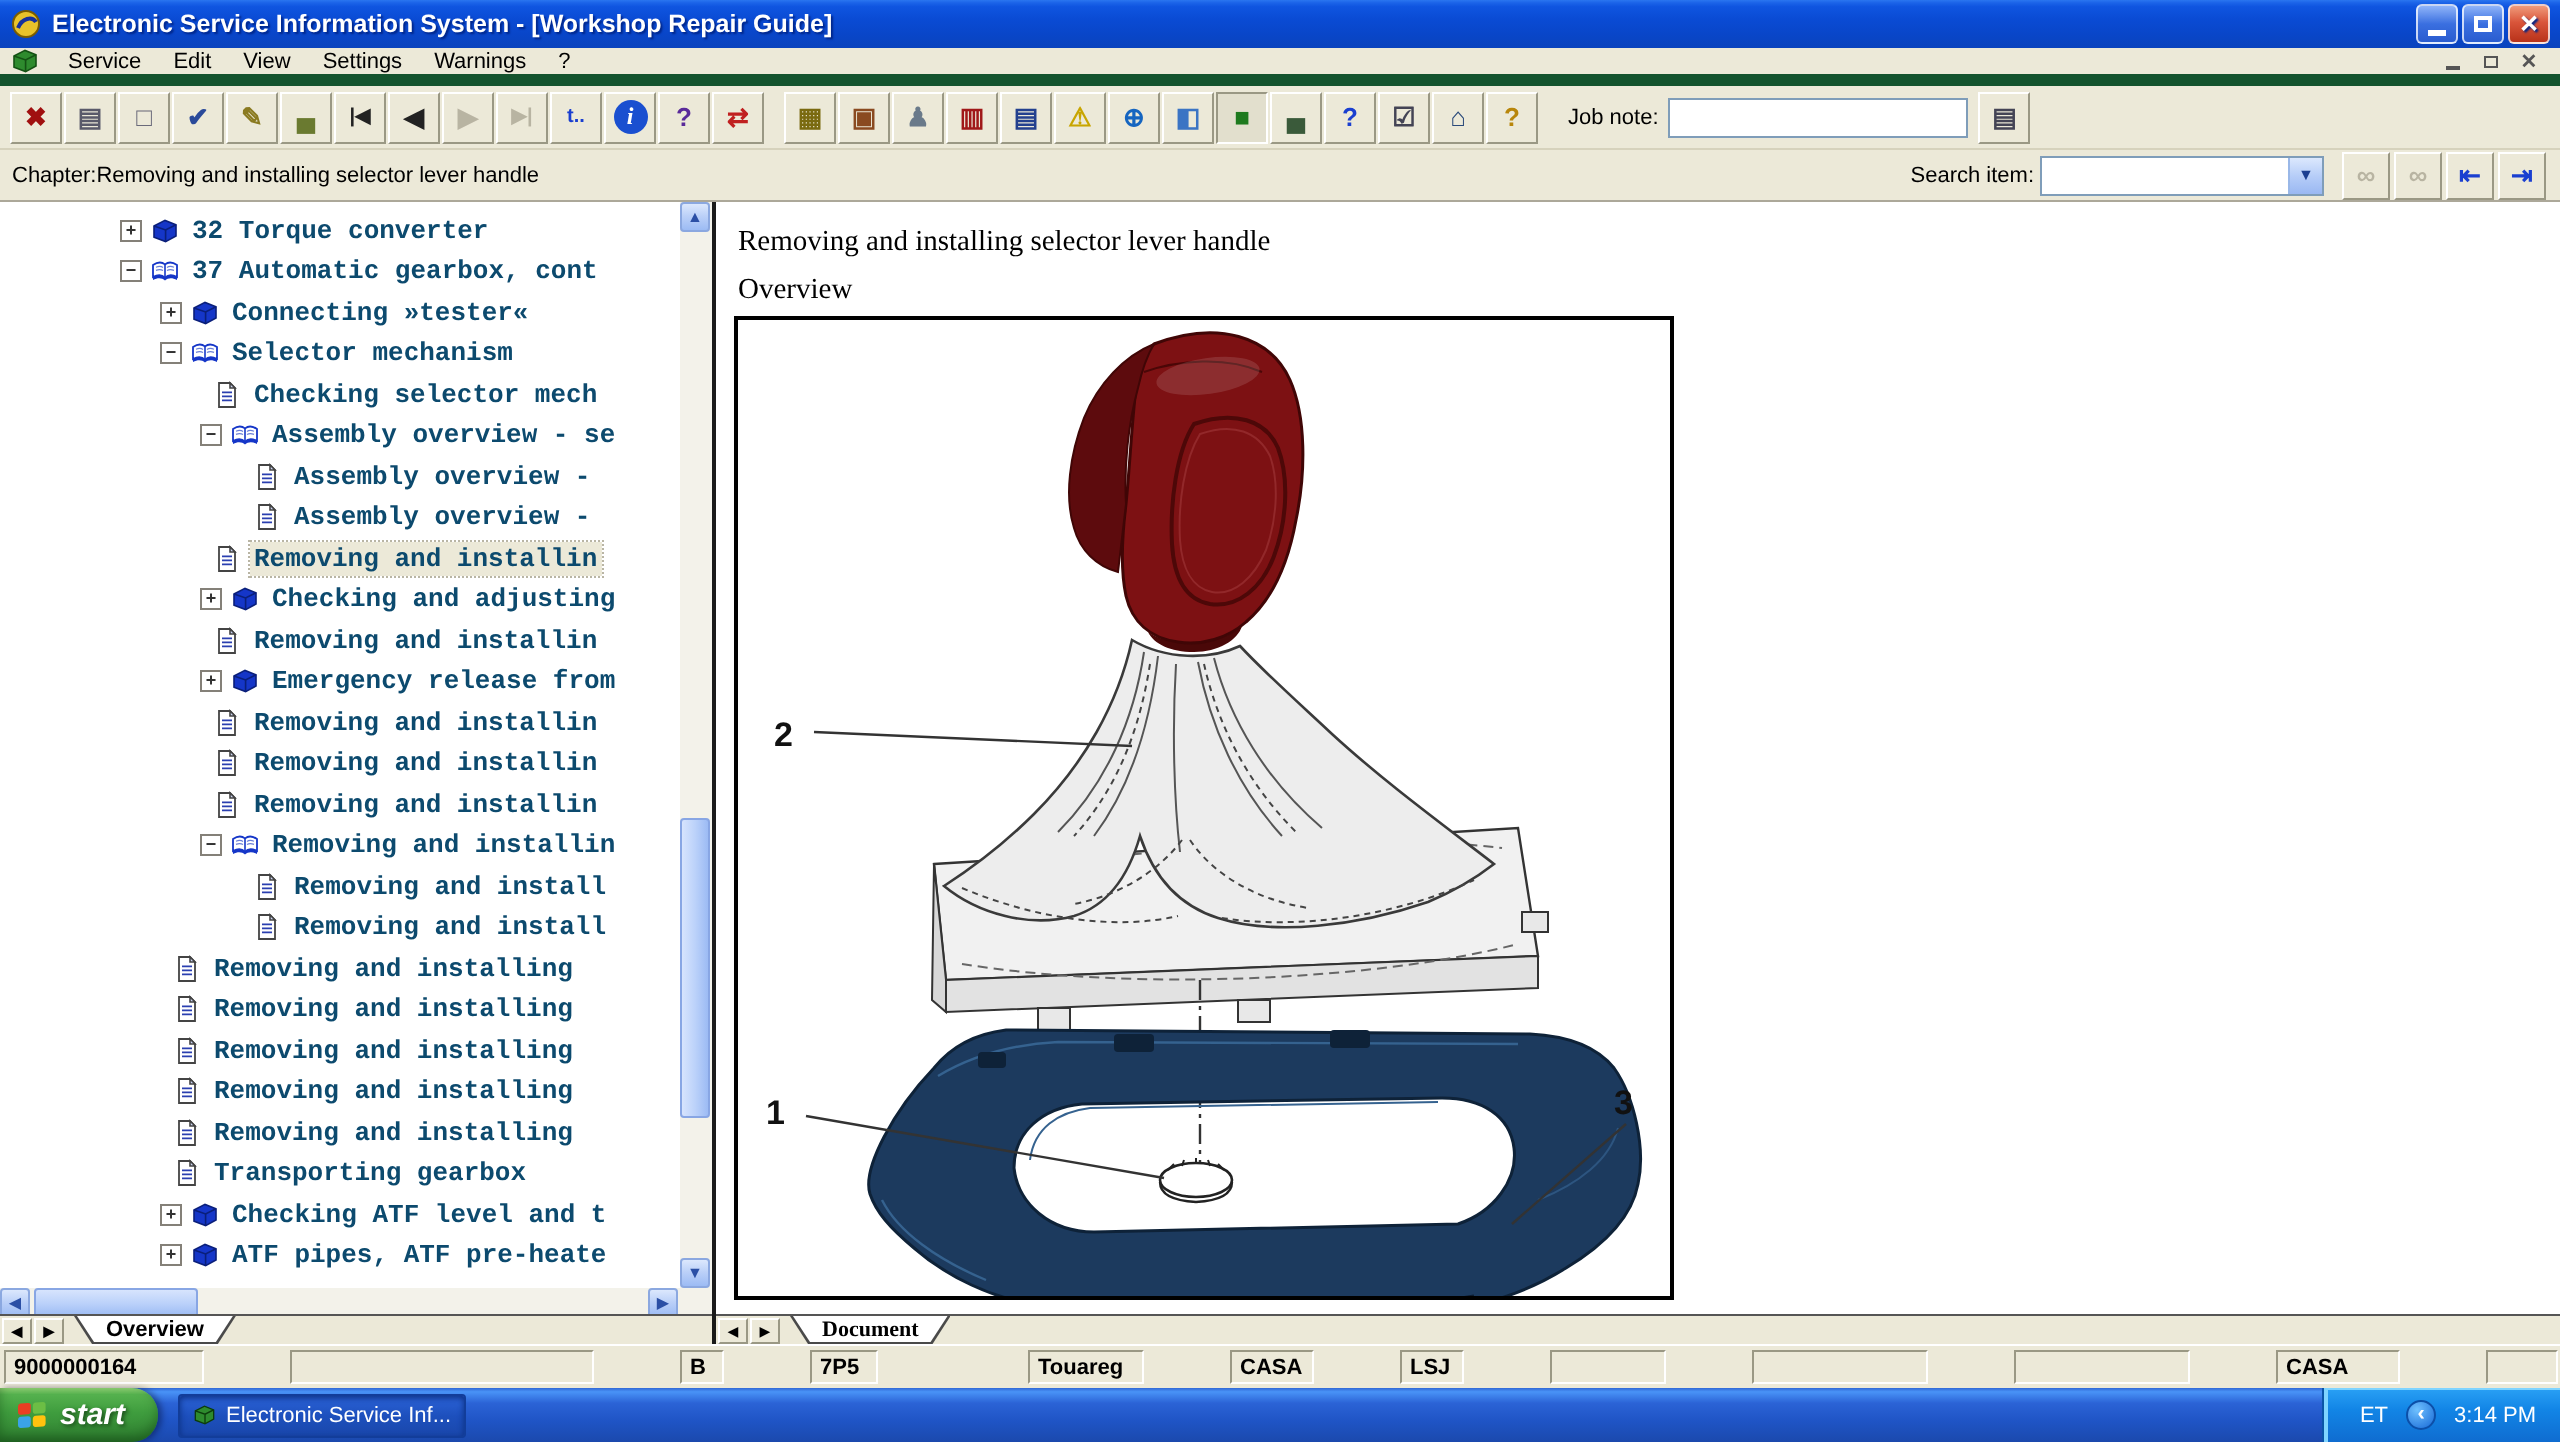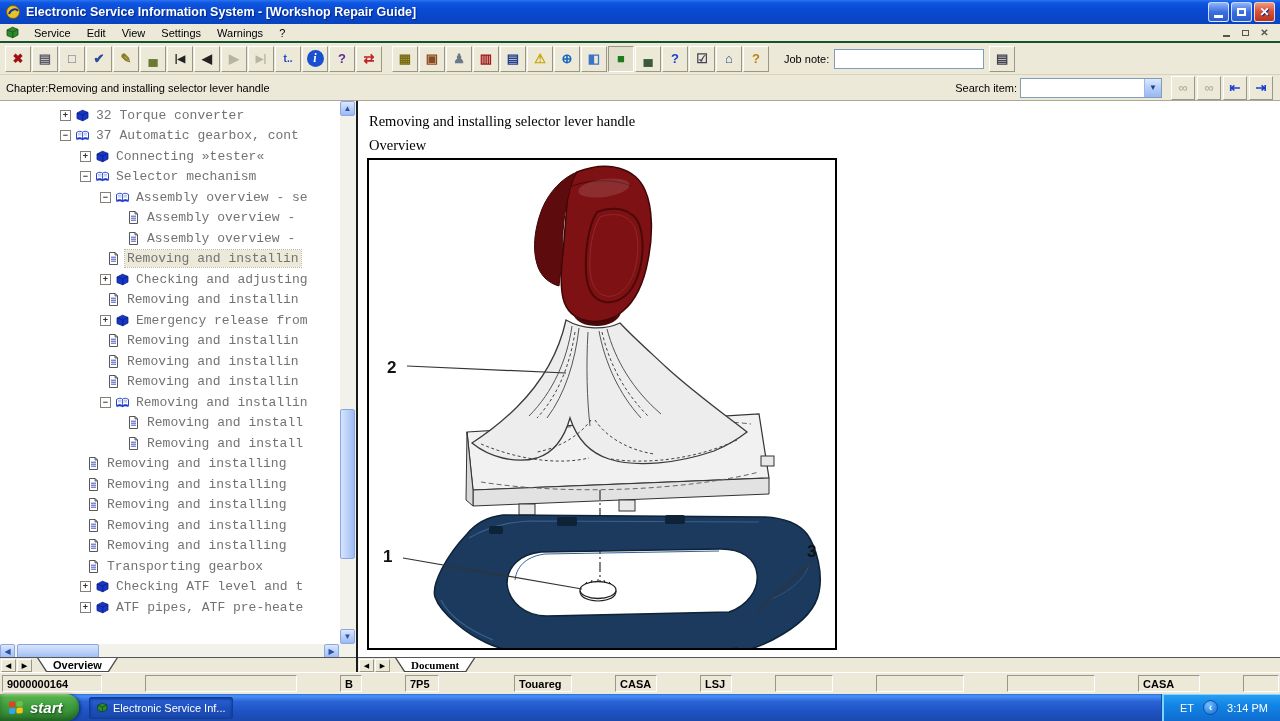--- a/index.html
+++ b/index.html
@@ -15,21 +15,21 @@
   .titlebar .appicon { width:16px; height:16px; margin-right:5px; flex:0 0 auto; }
   .cap { width:21px; height:20px; margin-left:2px; border:1px solid rgba(255,255,255,.75); border-radius:3px;
     display:flex; align-items:center; justify-content:center; }
   .cap.minmax { background:linear-gradient(180deg,#8fb4f9 0%,#3a6fe0 50%,#2a5ccf 100%); }
   .cap.close { background:linear-gradient(180deg,#f09a7a 0%,#d9553a 45%,#b8321a 100%); color:#fff; font-size:12px; font-weight:bold; }
   .minbar { width:9px; height:3px; background:#fff; margin-top:9px; }
   .maxbox { width:9px; height:8px; border:2px solid #fff; }
 
   
   .menubar { position:absolute; left:0; top:24px; width:1280px; height:19px; background:#ece9d8;
-    display:flex; align-items:center; font-size:11px; padding:0 3px; border-bottom:2px solid #14532d; }
+    display:flex; align-items:center; font-size:11px; padding:0 3px; border-bottom:6px solid #14532d; }
   .menubar .mbicon { width:15px; height:15px; margin:0 6px 0 2px; }
   .menu-item { padding:2px 8px; color:#000; }
   .mdi { margin-left:auto; display:flex; gap:2px; padding-right:4px; }
   .mdibtn { width:17px; height:14px; display:flex; align-items:center; justify-content:center; color:#555;
     font-size:10px; font-weight:bold; }
   .mdibar { width:7px; height:2px; background:#555; margin-top:7px; }
   .mdibox { width:7px; height:6px; border:1.5px solid #555; }
 
   
   .toolbar { position:absolute; left:0; top:43px; width:1280px; height:32px; background:#ece9d8;
@@ -59,21 +59,21 @@
   .treepanel { position:absolute; left:0; top:101px; width:356px; height:571px; background:#fff; }
   .treerows  { position:absolute; left:0; top:0; width:340px; height:543px; overflow:hidden; padding-top:4px;
     font-family:"Liberation Mono","DejaVu Sans Mono",monospace; font-size:13px; }
   .trow { height:20.5px; display:flex; align-items:center; white-space:nowrap; }
   .expbox { width:11px; height:11px; border:1px solid #848078; background:#fff; color:#333; flex:0 0 auto;
     font-size:9px; line-height:9px; text-align:center; margin-right:4px;
     font-family:"Liberation Sans",sans-serif; font-weight:bold; }
   .expspace { width:6px; flex:0 0 auto; }
   .ticon { width:15px; height:15px; flex:0 0 auto; margin-right:4px; }
   .ticon svg { display:block; }
-  .tlabel { padding:1px 2px; color:#737373; }
+  .tlabel { padding:1px 2px; color:#0c4a6e;font-weight:bold; }
   .trow.sel .tlabel { background:#ece9d8; outline:1px dotted #b9b5a4; }
 
   
   .vscroll { position:absolute; right:0; top:0; width:16px; height:559px; background:#f3f2ea; }
   .hscroll { position:absolute; left:0; top:543px; width:340px; height:16px; background:#f3f2ea; }
   .sb-btn { position:absolute; background:linear-gradient(180deg,#dce8fd 0%,#bcd1f8 45%,#9cbbf4 100%);
     border:1px solid #8ba8e0; border-radius:2px; color:#2b4fa5; font-size:8px;
     display:flex; align-items:center; justify-content:center; }
   .sb-thumb { position:absolute; background:linear-gradient(90deg,#d7e4fd 0%,#bcd2fa 50%,#9cbbf4 100%);
     border:1px solid #88a6e4; border-radius:2px; }
@@ -334,20 +334,31 @@
           <span class="expbox">−</span>
           <span class="ticon">
             <svg width="15" height="15" viewBox="0 0 15 15">
               <path d="M1.5 6 C4 4.3 6 4.5 7.5 5.7 C9 4.5 11 4.3 13.5 6 L13.5 12 C11 10.7 9 10.9 7.5 12.3 C6 10.9 4 10.7 1.5 12 Z" fill="#1536c8"></path>
               <path d="M1.5 4.5 C4 2.8 6 3 7.5 4.2 C9 3 11 2.8 13.5 4.5 L13.5 10.5 C11 9.2 9 9.4 7.5 10.8 C6 9.4 4 9.2 1.5 10.5 Z" fill="#ffffff" stroke="#1536c8" stroke-width="0.9"></path>
               <path d="M7.5 4.2 L7.5 10.8" stroke="#1536c8" stroke-width="0.8"></path>
               <path d="M3 5.6 C4.5 5 5.6 5.1 6.5 5.7 M3 7.2 C4.5 6.6 5.6 6.7 6.5 7.3 M8.5 5.7 C9.4 5.1 10.5 5 12 5.6 M8.5 7.3 C9.4 6.7 10.5 6.6 12 7.2" fill="none" stroke="#6a7fd8" stroke-width="0.6"></path>
             </svg>
           </span>
           <span class="tlabel">Selector mechanism</span>
+        </div>
+        <div class="trow" style="padding-left: 100px;">
+          <span class="expspace"></span>
+          <span class="ticon">
+            <svg width="15" height="15" viewBox="0 0 15 15">
+              <path d="M3.5 1.5 H9 L11.5 4 V13.5 H3.5 Z" fill="#fff" stroke="#444" stroke-width="0.9"></path>
+              <path d="M9 1.5 V4 H11.5 Z" fill="#cdd6f5" stroke="#444" stroke-width="0.8"></path>
+              <path d="M5 6.2 H10 M5 8.2 H10 M5 10.2 H10" stroke="#2a3fb0" stroke-width="0.9"></path>
+            </svg>
+          </span>
+          <span class="tlabel">Checking selector mech</span>
         </div>
         <div class="trow" style="padding-left: 100px;">
           <span class="expbox">−</span>
           <span class="ticon">
             <svg width="15" height="15" viewBox="0 0 15 15">
               <path d="M1.5 6 C4 4.3 6 4.5 7.5 5.7 C9 4.5 11 4.3 13.5 6 L13.5 12 C11 10.7 9 10.9 7.5 12.3 C6 10.9 4 10.7 1.5 12 Z" fill="#1536c8"></path>
               <path d="M1.5 4.5 C4 2.8 6 3 7.5 4.2 C9 3 11 2.8 13.5 4.5 L13.5 10.5 C11 9.2 9 9.4 7.5 10.8 C6 9.4 4 9.2 1.5 10.5 Z" fill="#ffffff" stroke="#1536c8" stroke-width="0.9"></path>
               <path d="M7.5 4.2 L7.5 10.8" stroke="#1536c8" stroke-width="0.8"></path>
               <path d="M3 5.6 C4.5 5 5.6 5.1 6.5 5.7 M3 7.2 C4.5 6.6 5.6 6.7 6.5 7.3 M8.5 5.7 C9.4 5.1 10.5 5 12 5.6 M8.5 7.3 C9.4 6.7 10.5 6.6 12 7.2" fill="none" stroke="#6a7fd8" stroke-width="0.6"></path>
             </svg>

